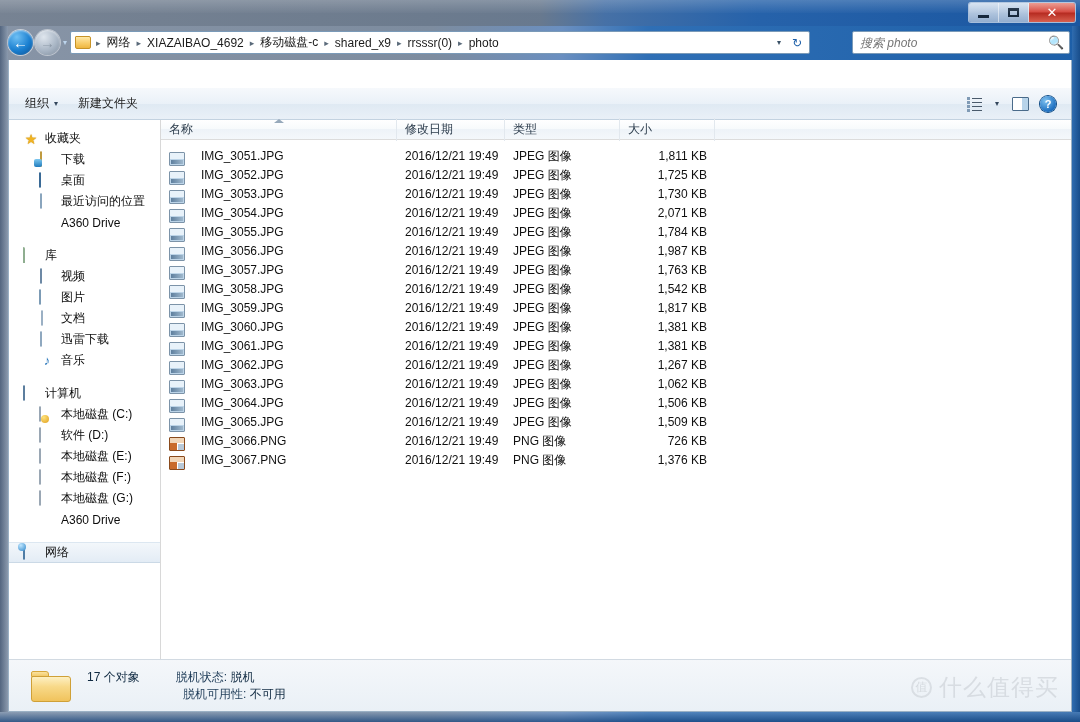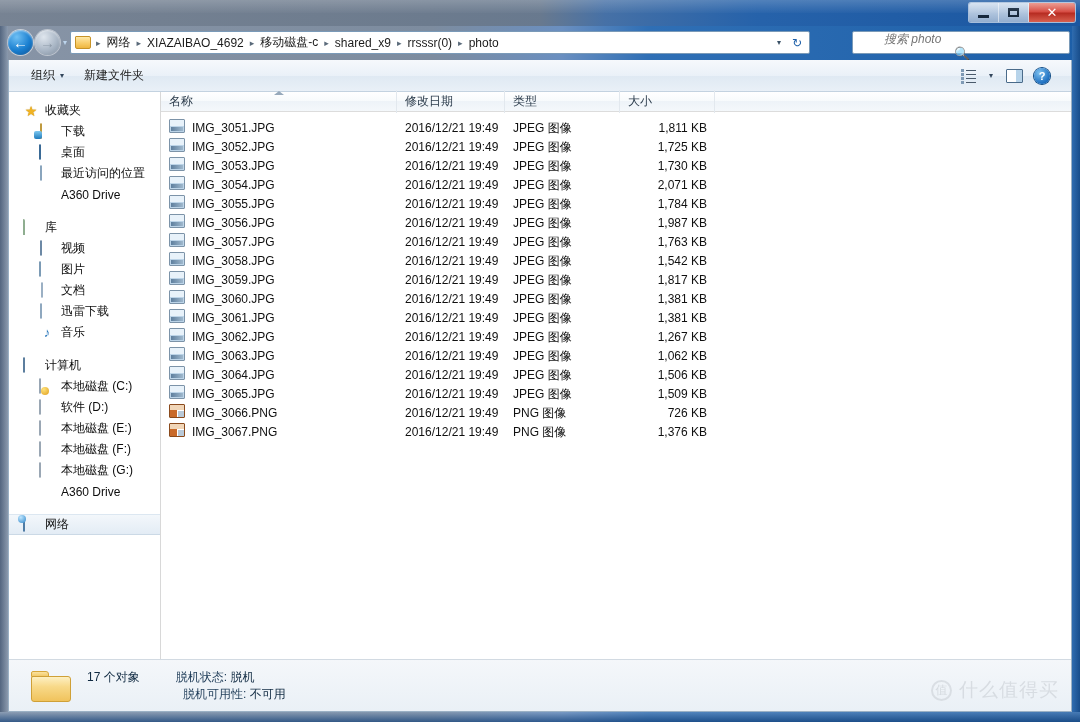--- a/index.html
+++ b/index.html
@@ -171,21 +171,20 @@
   #searchbox {
     position: absolute;
     left: 852px; top: 5px;
     width: 218px; height: 23px;
     background: #fff;
     border: 1px solid #7a9ab8;
     border-radius: 2px;
     display: flex;
     align-items: center;
     padding: 0 4px 0 7px;
-    flex-direction: column;
   }
   #searchinput {
     flex: 1;
     border: none;
     outline: none;
     font-size: 12px;
     font-style: italic;
     color: #8b8b8b;
     font-family: inherit;
     background: transparent;
@@ -204,21 +203,22 @@
     flex-direction: column;
   }
 
   
   #commandbar {
     height: 32px;
     background: linear-gradient(to bottom, #f6f9fc 0%, #eaf1f8 50%, #dfe9f3 51%, #e9f0f7 100%);
     border-bottom: 1px solid #c3d2e0;
     display: flex;
     align-items: center;
-    padding: 0 12px;
+    padding: 0 6px;
+    margin-top: 28px;
   }
   .cmdbtn {
     font-size: 12px;
     color: #1a1a1a;
     padding: 4px 10px;
     display: flex;
     align-items: center;
     gap: 5px;
     border-radius: 2px;
   }
@@ -430,21 +430,21 @@
   #rows { flex: 1; overflow: hidden; padding-top: 7px; }
   .frow {
     display: flex;
     height: 19px;
     align-items: center;
     font-size: 12px;
     color: #101010;
   }
   .fcell { padding: 0 8px; height: 19px; line-height: 19px; white-space: nowrap; }
   .fname {
-    width: 236px; display: flex; align-items: flex-start; gap: 7px;
+    width: 236px; display: flex; align-items: flex-end; gap: 16px;
     padding-left: 8px;
   }
   .fdate { width: 108px; }
   .ftype { width: 115px; }
   .fsize { width: 95px; text-align: right; }
 
   .file-ico { width: 16px; height: 14px; flex: none; position: relative; }
   .file-ico.jpg {
     background: linear-gradient(to bottom, #e8f2fa 0 48%, #bcd4e8 48% 100%);
     border: 1px solid #7c93a8;
@@ -509,21 +509,21 @@
     opacity: 0.55;
   }
   #wm-badge {
     width: 21px; height: 21px; border-radius: 50%;
     border: 2px solid #c9ced4;
     color: #c2c7cd;
     font-size: 12px;
     display: flex; align-items: center; justify-content: center;
   }
   #wm-text {
-    font-size: 19px;
+    font-size: 23px;
     color: #c6cbd1;
     letter-spacing: 1px;
   }
 
   
   #leftedge {
     position: absolute;
     left: 0; top: 26px; width: 8px; height: 686px;
     background: linear-gradient(to right, rgba(20,45,80,0.45), rgba(150,170,195,0.25));
   }

